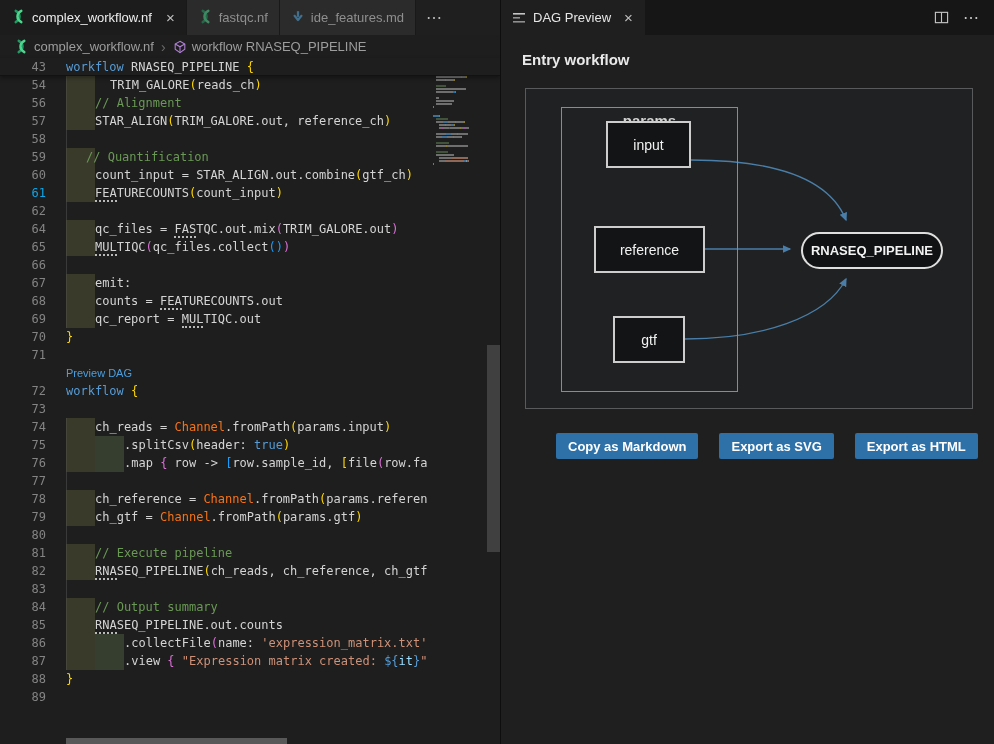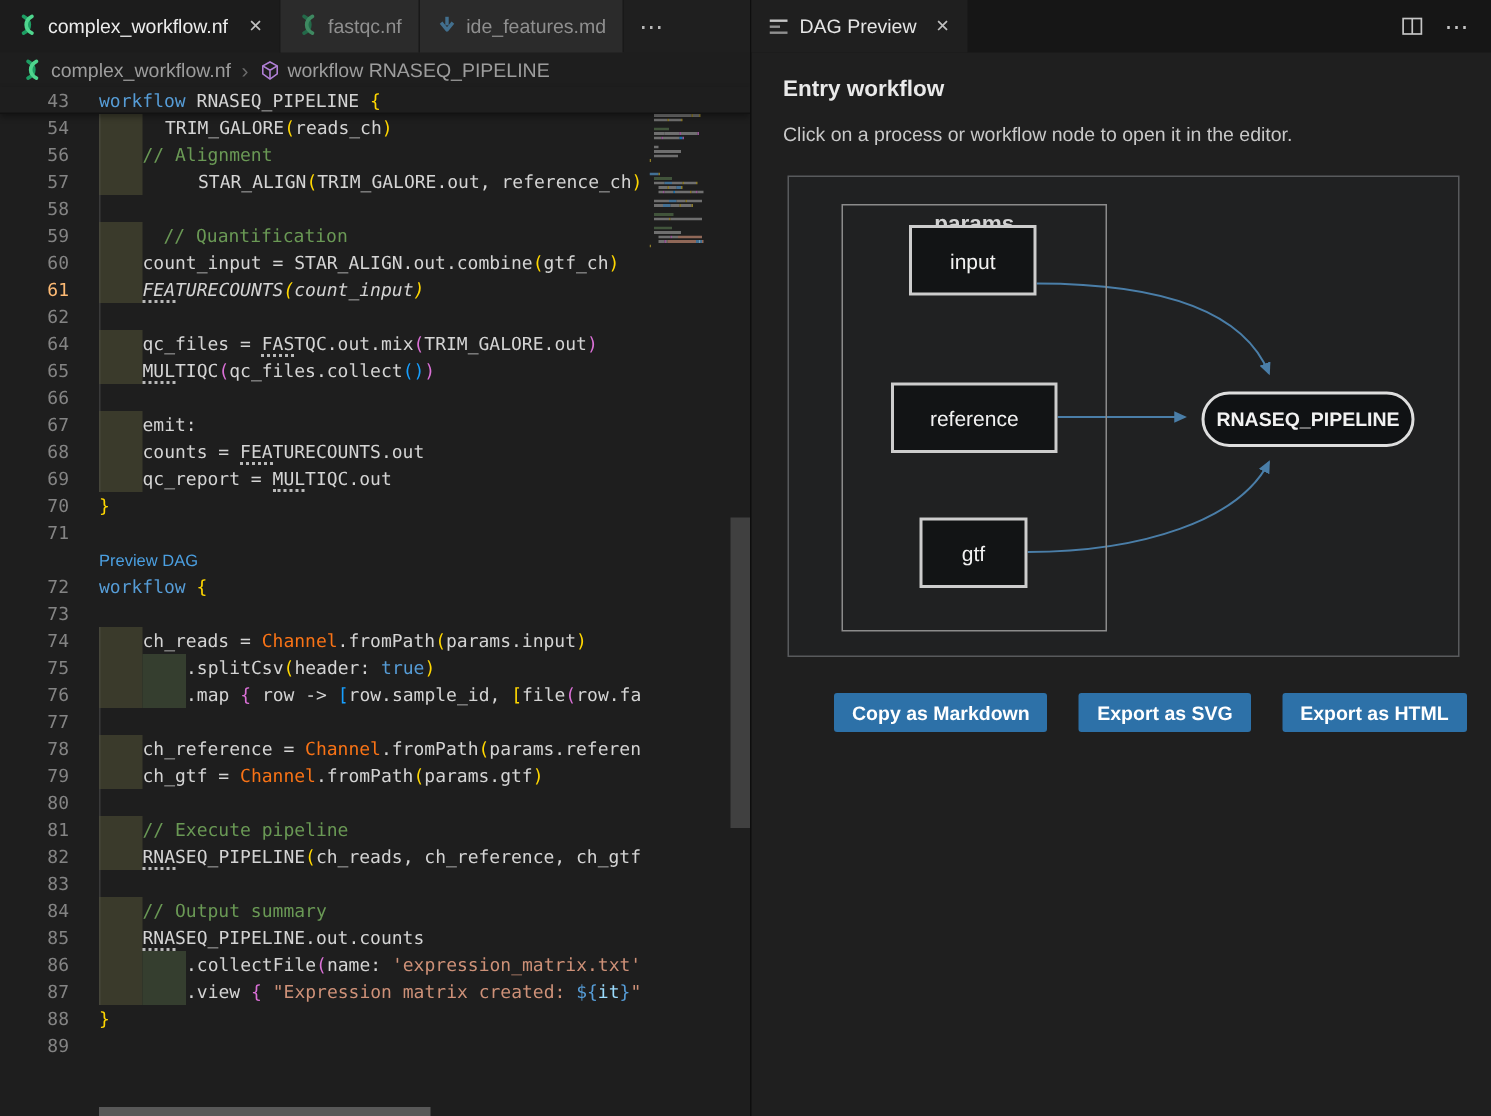--- a/index.html
+++ b/index.html
@@ -20,21 +20,21 @@
 
   .breadcrumb { display:flex; align-items:center; gap:5px; height:23px; padding:0 6px 0 14px;
                 background:#1e1e1e; font-size:13px; color:#9d9d9d; }
   .breadcrumb .sep { color:#6b6b6b; font-size:14px; padding:0 2px; }
 
   
   .sticky-row, .code-row { display:flex; height:18px; line-height:18px;
       font-family:"DejaVu Sans Mono","Liberation Mono",monospace; font-size:12px; white-space:pre; }
   .sticky-row { background:#1e1e1e; border-bottom:1px solid #121212; box-shadow:0 2px 4px rgba(0,0,0,.35); position:relative; z-index:5; }
   .gutter { width:46px; text-align:right; color:#848484; flex:none; }
-  .gutter.cur { color:#fdba74; }
+  .gutter.cur { color:#0ea5e9; }
   .gutter-pad { width:20px; flex:none; }
   .rows { position:relative; width:433px; overflow:hidden; height:667px; }
   .line-content { position:relative; flex:1; overflow:hidden; }
   .iblock { position:absolute; top:0; height:18px; width:29px; }
   .iblock.b1 { left:0; background:#3a3a2b; border-left:1px solid #46463a; }
   .iblock.b2 { left:29px; background:#353e2f; }
   .iguide { position:absolute; left:0; top:0; width:1px; height:18px; background:#3a3a3a; }
   .code-text { position:relative; display:inline-block; }
   .codelens { font-family:"Liberation Sans",sans-serif; font-size:11px; color:#4b9fe0; cursor:pointer; }
 
@@ -144,25 +144,25 @@
 
     <div class="sticky-row">
       <span class="gutter">43</span>
       <span class="gutter-pad"></span>
       <span class="code-text" id="sticky-code"><span class="tk-k">workflow </span><span class="tk-p">RNASEQ_PIPELINE </span><span class="tk-y">{</span></span>
     </div>
 
     <div class="rows" id="rows">
         <div class="code-row"><span class="gutter">54</span><span class="gutter-pad"></span><div class="line-content"><div class="iblock b1"></div><span class="code-text" style="padding-left: 44px;"><span class="tk-p">TRIM_GALORE</span><span class="tk-y">(</span><span class="tk-p">reads_ch</span><span class="tk-y">)</span></span></div></div>
         <div class="code-row"><span class="gutter">56</span><span class="gutter-pad"></span><div class="line-content"><div class="iblock b1"></div><span class="code-text" style="padding-left: 29px;"><span class="tk-c">// Alignment</span></span></div></div>
-        <div class="code-row"><span class="gutter">57</span><span class="gutter-pad"></span><div class="line-content"><div class="iblock b1"></div><span class="code-text" style="padding-left: 29px; margin-left: 37px;"><span class="tk-p">STAR_ALIGN</span><span class="tk-y">(</span><span class="tk-p">TRIM_GALORE.out, reference_ch</span><span class="tk-y">)</span></span></div></div>
+        <div class="code-row"><span class="gutter">57</span><span class="gutter-pad"></span><div class="line-content"><div class="iblock b1"></div><span class="code-text" style="padding-left: 29px;"><span class="tk-p">STAR_ALIGN</span><span class="tk-y">(</span><span class="tk-p">TRIM_GALORE.out, reference_ch</span><span class="tk-y">)</span></span></div></div>
         <div class="code-row"><span class="gutter">58</span><span class="gutter-pad"></span><div class="line-content"><div class="iguide"></div><span class="code-text" style="padding-left: 0px;"></span></div></div>
-        <div class="code-row"><span class="gutter">59</span><span class="gutter-pad"></span><div class="line-content"><div class="iblock b1"></div><span class="code-text" style="padding-left: 43px; text-align: right;"><span class="tk-c">// Quantification</span></span></div></div>
+        <div class="code-row"><span class="gutter">59</span><span class="gutter-pad"></span><div class="line-content"><div class="iblock b1"></div><span class="code-text" style="padding-left: 20px; text-align: right;"><span class="tk-c">// Quantification</span></span></div></div>
         <div class="code-row"><span class="gutter">60</span><span class="gutter-pad"></span><div class="line-content"><div class="iblock b1"></div><span class="code-text" style="padding-left: 29px;"><span class="tk-p">count_input = STAR_ALIGN.out.combine</span><span class="tk-y">(</span><span class="tk-p">gtf_ch</span><span class="tk-y">)</span></span></div></div>
-        <div class="code-row"><span class="gutter cur">61</span><span class="gutter-pad"></span><div class="line-content"><div class="iblock b1"></div><span class="code-text" style="padding-left: 29px; font-style: italic;"><span class="tk-p hint">FEA</span><span class="tk-p">TURECOUNTS</span><span class="tk-y">(</span><span class="tk-p">count_input</span><span class="tk-y">)</span></span></div></div>
+        <div class="code-row"><span class="gutter cur">61</span><span class="gutter-pad"></span><div class="line-content"><div class="iblock b1"></div><span class="code-text" style="padding-left: 29px;"><span class="tk-p hint">FEA</span><span class="tk-p">TURECOUNTS</span><span class="tk-y">(</span><span class="tk-p">count_input</span><span class="tk-y">)</span></span></div></div>
         <div class="code-row"><span class="gutter">62</span><span class="gutter-pad"></span><div class="line-content"><div class="iguide"></div><span class="code-text" style="padding-left: 0px;"></span></div></div>
         <div class="code-row"><span class="gutter">64</span><span class="gutter-pad"></span><div class="line-content"><div class="iblock b1"></div><span class="code-text" style="padding-left: 29px;"><span class="tk-p">qc_files = </span><span class="tk-p hint">FAS</span><span class="tk-p">TQC.out.mix</span><span class="tk-m">(</span><span class="tk-p">TRIM_GALORE.out</span><span class="tk-m">)</span></span></div></div>
         <div class="code-row"><span class="gutter">65</span><span class="gutter-pad"></span><div class="line-content"><div class="iblock b1"></div><span class="code-text" style="padding-left: 29px;"><span class="tk-p hint">MUL</span><span class="tk-p">TIQC</span><span class="tk-m">(</span><span class="tk-p">qc_files.collect</span><span class="tk-u">(</span><span class="tk-u">)</span><span class="tk-m">)</span></span></div></div>
         <div class="code-row"><span class="gutter">66</span><span class="gutter-pad"></span><div class="line-content"><div class="iguide"></div><span class="code-text" style="padding-left: 0px;"></span></div></div>
         <div class="code-row"><span class="gutter">67</span><span class="gutter-pad"></span><div class="line-content"><div class="iblock b1"></div><span class="code-text" style="padding-left: 29px;"><span class="tk-p">emit:</span></span></div></div>
         <div class="code-row"><span class="gutter">68</span><span class="gutter-pad"></span><div class="line-content"><div class="iblock b1"></div><span class="code-text" style="padding-left: 29px;"><span class="tk-p">counts = </span><span class="tk-p hint">FEA</span><span class="tk-p">TURECOUNTS.out</span></span></div></div>
         <div class="code-row"><span class="gutter">69</span><span class="gutter-pad"></span><div class="line-content"><div class="iblock b1"></div><span class="code-text" style="padding-left: 29px;"><span class="tk-p">qc_report = </span><span class="tk-p hint">MUL</span><span class="tk-p">TIQC.out</span></span></div></div>
         <div class="code-row"><span class="gutter">70</span><span class="gutter-pad"></span><div class="line-content"><span class="code-text" style="padding-left: 0px;"><span class="tk-y">}</span></span></div></div>
         <div class="code-row"><span class="gutter">71</span><span class="gutter-pad"></span><div class="line-content"><span class="code-text" style="padding-left: 0px;"></span></div></div>
         <div class="code-row"><span class="gutter"></span><span class="gutter-pad"></span><div class="line-content"><span class="codelens">Preview DAG</span></div></div>
@@ -252,21 +252,20 @@
             <rect x="1.5" y="2.5" width="13" height="11"></rect>
             <line x1="8" y1="2.5" x2="8" y2="13.5"></line>
           </svg>
         </span>
         <span class="aicon dots">⋯</span>
       </div>
     </div>
 
     <div class="dag-content">
       <div class="dag-heading">Entry workflow</div>
-      <div class="dag-desc">Click on a process or workflow node to open it in the editor.</div>
 
       <div class="dag-canvas">
         <svg class="edges" viewBox="0 0 448 321" width="448" height="321">
           <defs>
             <marker id="arr" markerWidth="8" markerHeight="8" refX="5.5" refY="3" orient="auto">
               <path d="M0,0 L6.5,3 L0,6 z" fill="#4a7ea8"></path>
             </marker>
           </defs>
           <path d="M165,71 C 240,71 302,86 320,131" fill="none" stroke="#4a7ea8" stroke-width="1.3" marker-end="url(#arr)"></path>
           <path d="M179,160 L 264,160" fill="none" stroke="#4a7ea8" stroke-width="1.3" marker-end="url(#arr)"></path>

